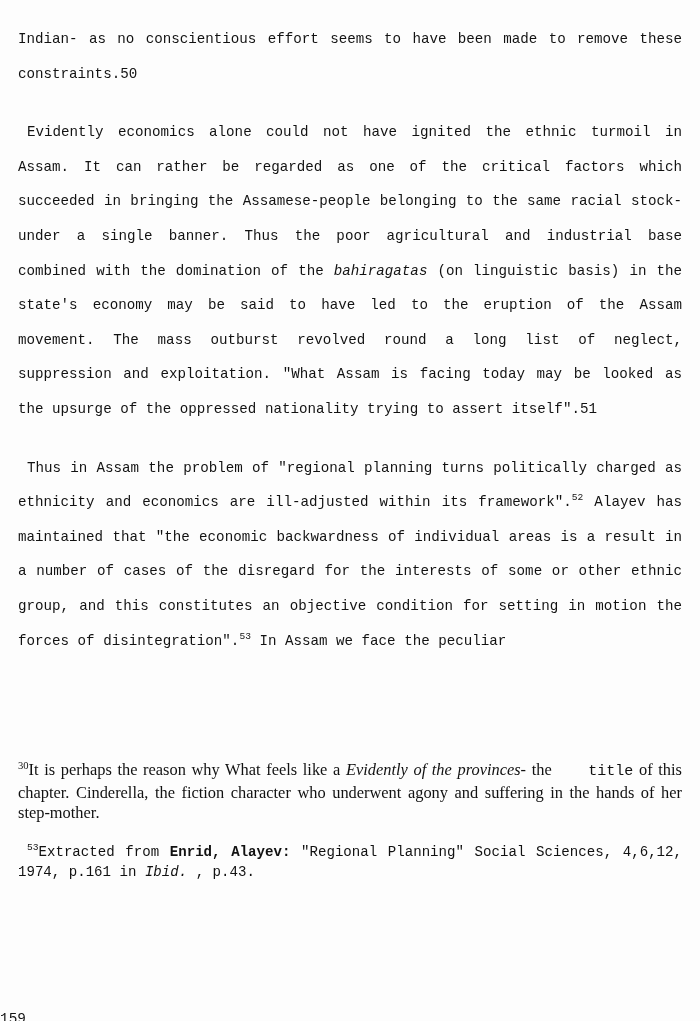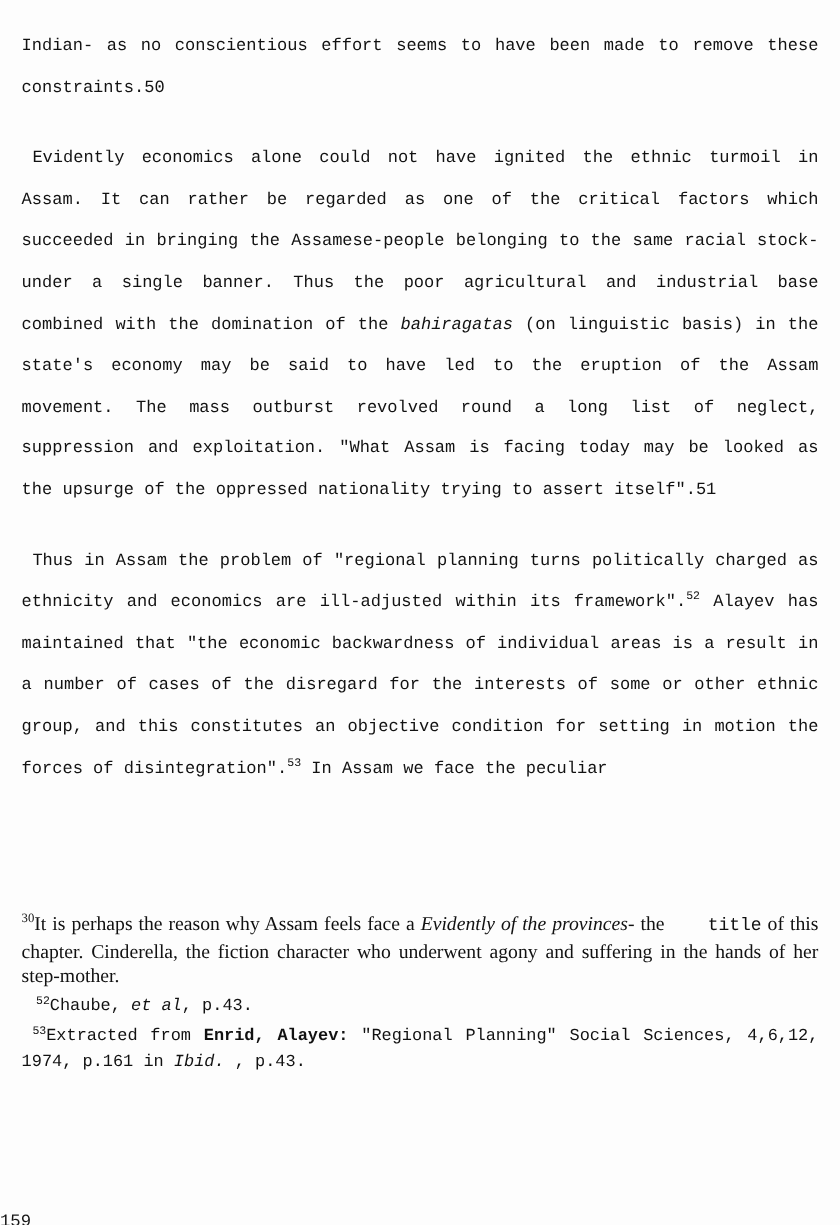--- a/index.html
+++ b/index.html
@@ -88,21 +88,21 @@
   }
   .fn-51 {
     margin-top: 7px;
     text-indent: 12px;
   }
   .fn-52 {
     margin-top: 5px;
     text-indent: 12px;
   }
   .fn-53 {
-    margin-top: 5px;
+    margin-top: 18px;
     text-indent: 9px;
   }
   .fn sup {
     font-size: 10.6px;
     vertical-align: super;
     line-height: 0;
   }
   .fn-mono sup {
     font-size: 9.6px;
   }
@@ -135,24 +135,21 @@
 <div class="page">
 
   <div class="body-block">
     <p class="para"><span>Indian- as no conscientious effort seems to have been made to remove these constraints.50</span></p>
     <p class="para indent"><span>Evidently economics alone could not have ignited the ethnic turmoil in Assam. It can rather be regarded as one of the critical factors which succeeded in bringing the Assamese-people belonging to the same racial stock-under a single banner. Thus the poor agricultural and industrial base combined with the domination of the </span><i>bahiragatas</i><span> (on linguistic basis) in the state's economy may be said to have led to the eruption of the Assam movement. The mass outburst revolved round a long list of neglect, suppression and exploitation. "What Assam is facing today may be looked as the upsurge of the oppressed nationality trying to assert itself".51</span></p>
     <p class="para indent"><span>Thus in Assam the problem of "regional planning turns politically charged as ethnicity and economics are ill-adjusted within its framework".</span><sup class="fnref">52</sup><span> Alayev has maintained that "the economic backwardness of individual areas is a result in a number of cases of the disregard for the interests of some or other ethnic group, and this constitutes an objective condition for setting in motion the forces of  disintegration".</span><sup class="fnref">53</sup><span> In Assam we face the peculiar</span></p>
   </div>
 
   <div class="footnotes">
     <p class="fn fn-serif fn-50">
-      <sup>30</sup><span><span>It is perhaps the reason why Assam feels face a </span><i>Evidently of the provinces</i><span>- the </span><span class="mono-bold">title</span><span> of this chapter. Cinderella, the fiction character who underwent agony and suffering in the hands of her step-mother.</span></span>
-    </p>
-    <p class="fn fn-mono fn-52">
-      <sup>52</sup><span><span>Chaube, </span><i>et al</i><span>, p.43.</span></span>
+      <sup>30</sup><span><span>It is perhaps the reason why What feels like a </span><i>Evidently of the provinces</i><span>- the </span><span class="mono-bold">title</span><span> of this chapter. Cinderella, the fiction character who underwent agony and suffering in the hands of her step-mother.</span></span>
     </p>
     <p class="fn fn-mono fn-53">
       <sup>53</sup><span><span>Extracted from </span><b>Enrid, Alayev:</b><span> "Regional Planning" Social Sciences, 4,6,12, 1974, p.161 in </span><i>Ibid.</i><span> , p.43.</span></span>
     </p>
   </div>
 
   <div class="page-number">159</div>
 
 </div>
 

